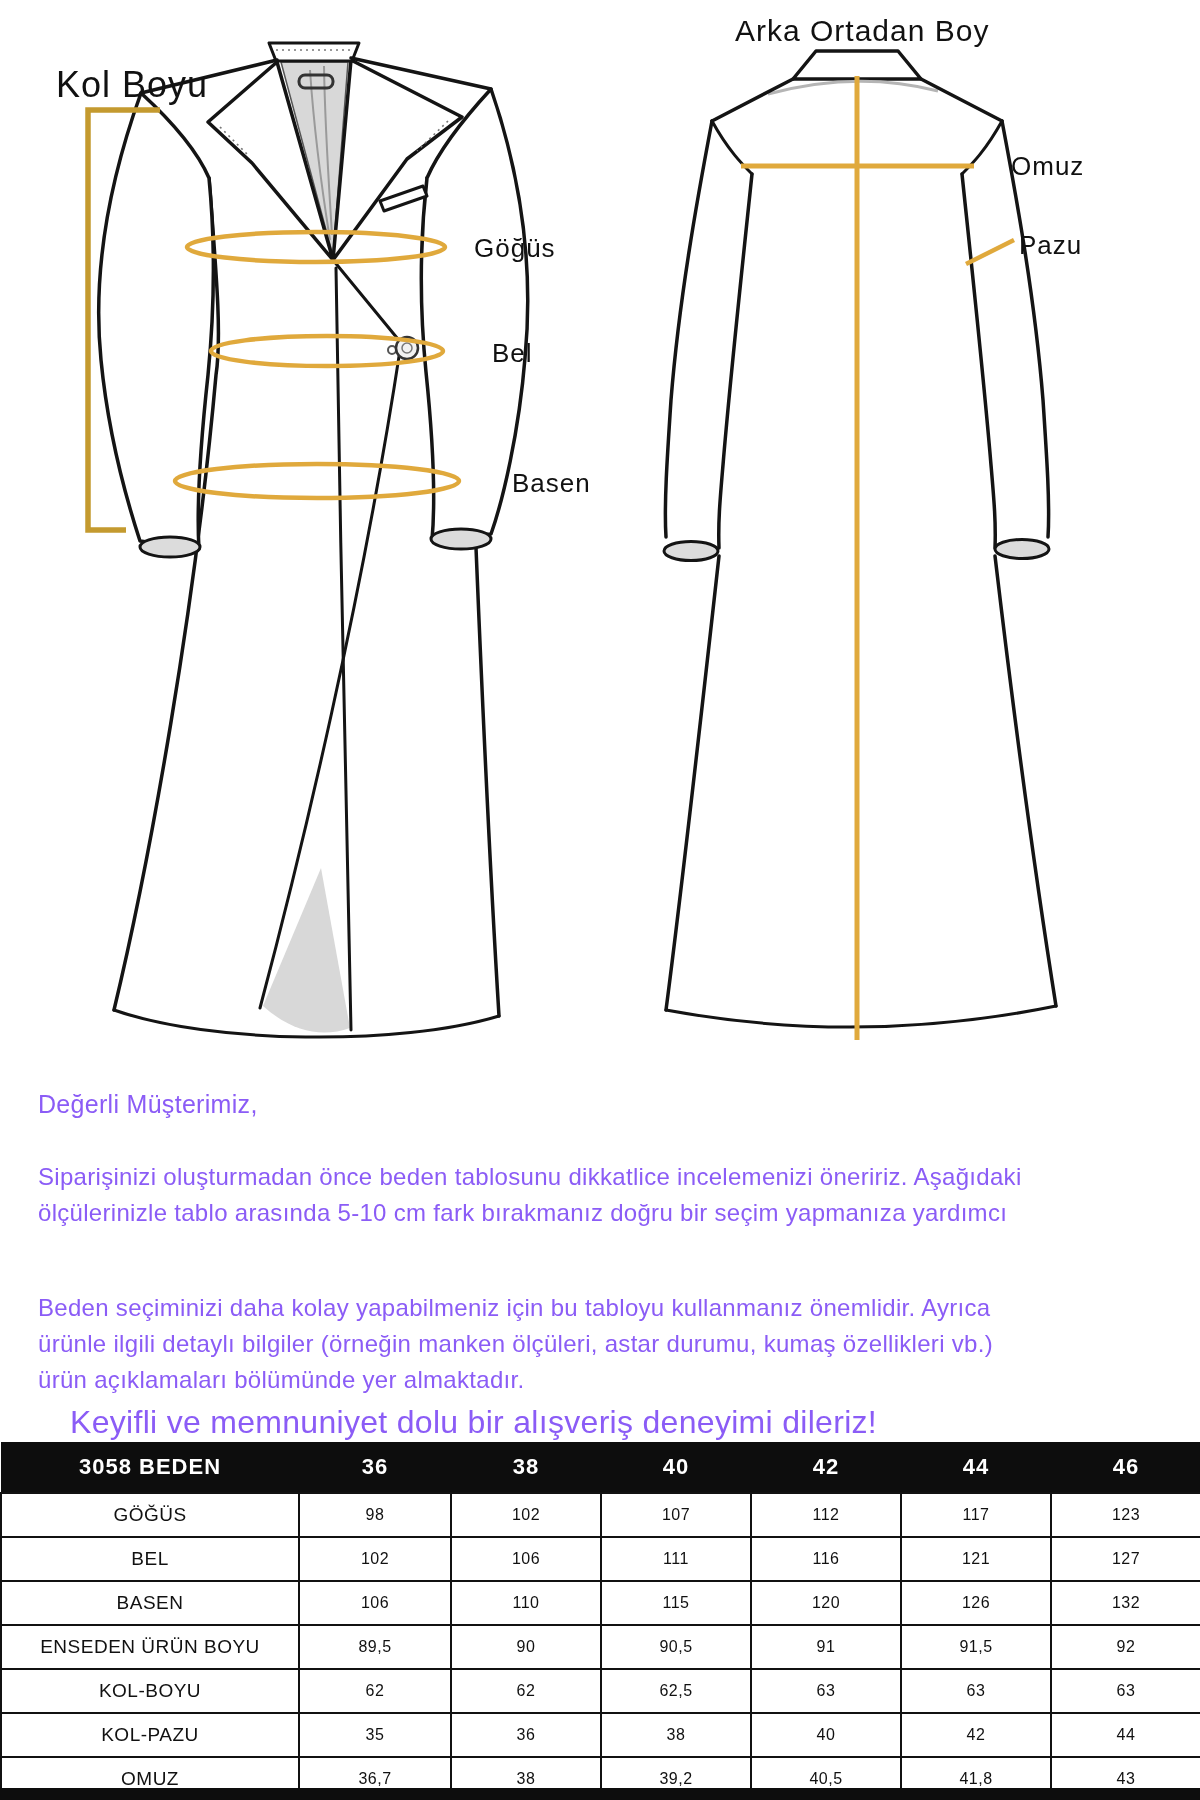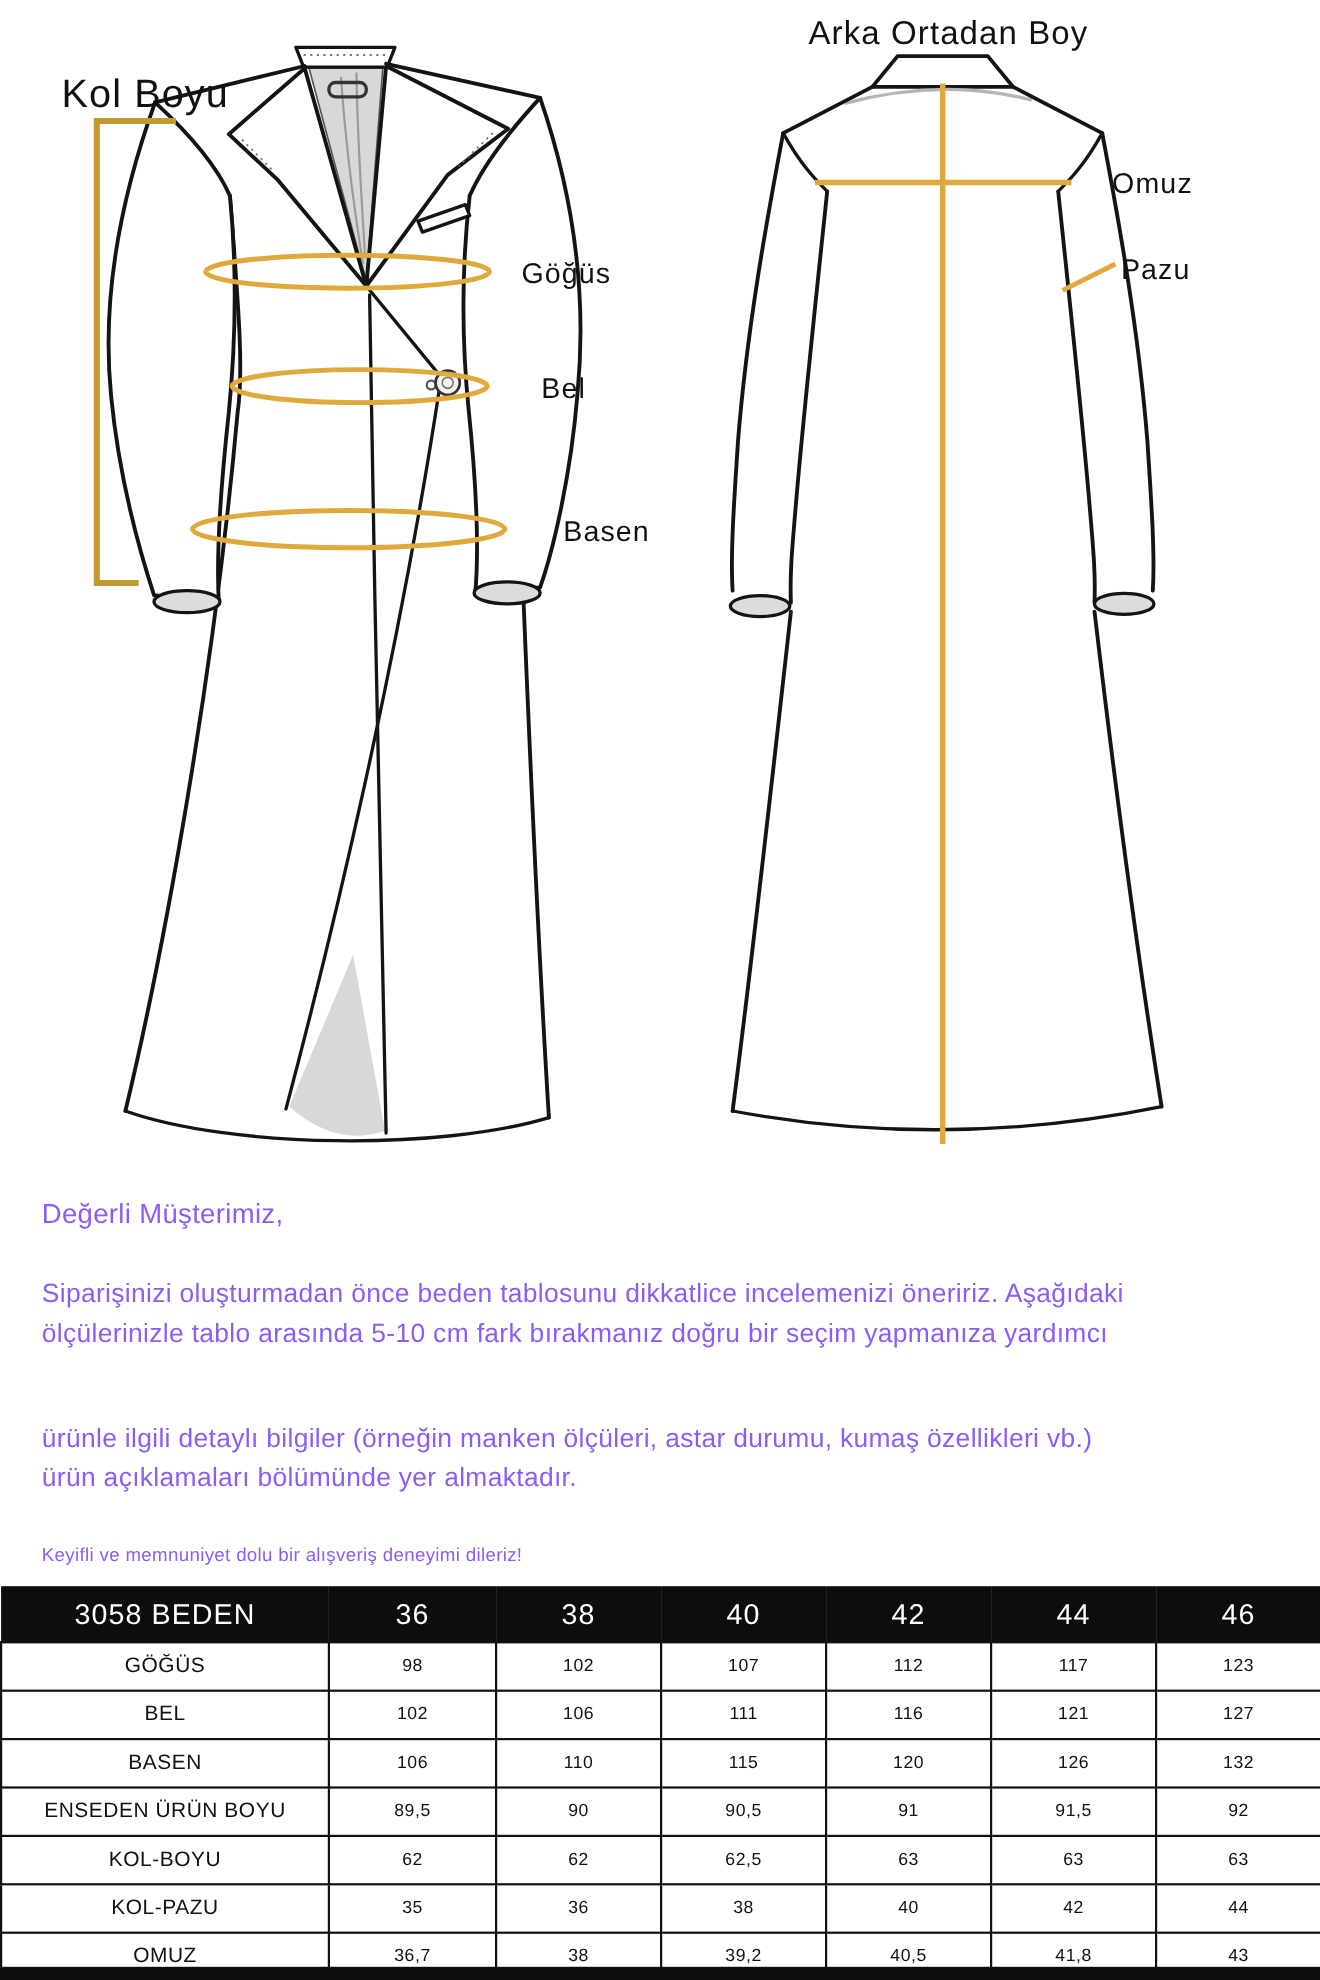--- a/index.html
+++ b/index.html
@@ -32,27 +32,27 @@
   .ink{stroke:var(--ink);fill:none;stroke-linecap:round;stroke-linejoin:round;}
   .ink-fill{stroke:var(--ink);fill:#ffffff;stroke-linecap:round;stroke-linejoin:round;}
   .gray-fill{fill:#d8d8d8;}
   .stitch{stroke:#777;stroke-width:1.6;stroke-dasharray:2,4;fill:none;}
 
   .note{position:absolute;left:38px;color:#8b5cf6;}
   .note-greeting{top:1090px;font-size:25px;letter-spacing:0.3px;}
   .note-para{font-size:24px;line-height:36px;letter-spacing:0.3px;}
   .note-para1{top:1146px;margin-top:13px;}
   .note-para2{top:1290px;}
-  .note-closing{top:1404px;font-size:17px;letter-spacing:0.3px;}
+  .note-closing{top:1404px;font-size:32px;letter-spacing:0.3px;margin-left:32px;}
 
   .size-table{position:absolute;top:1442px;left:0;width:1200px;}
   table{border-collapse:collapse;width:1200px;table-layout:fixed;}
   thead th{
-    background:var(--table-black);color:#fff;height:48px;font-weight:normal;
-    font-size:26px;letter-spacing:1px;border:none;text-align:center;
+    background:var(--table-black);color:#fff;height:48px;font-weight:bold;
+    font-size:22px;letter-spacing:1px;border:none;text-align:center;
   }
   tbody td{
     border:2px solid #111;height:40px;text-align:center;vertical-align:middle;
     font-size:16px;letter-spacing:0.5px;background:#fff;
   }
   tbody td.row-label{font-size:19px;}
   .bottom-bar{position:absolute;top:1788px;left:0;width:1200px;height:12px;background:var(--table-black);}
 </style>
 </head>
 <body>
@@ -142,20 +142,21 @@
   <div class="diagram-label lbl-omuz">Omuz</div>
   <div class="diagram-label lbl-pazu">Pazu</div>
 </div>
 
 <div class="note note-greeting">Değerli Müşterimiz,</div>
 <div class="note note-para note-para1">
   <div>Siparişinizi oluşturmadan önce beden tablosunu dikkatlice incelemenizi öneririz. Aşağıdaki</div>
   <div>ölçülerinizle tablo arasında 5-10 cm fark bırakmanız doğru bir seçim yapmanıza yardımcı</div>
 </div>
 <div class="note note-para note-para2">
+  <div>Beden seçiminizi daha kolay yapabilmeniz için bu tabloyu kullanmanız önemlidir. Ayrıca</div>
   <div>ürünle ilgili detaylı bilgiler (örneğin manken ölçüleri, astar durumu, kumaş özellikleri vb.)</div>
   <div>ürün açıklamaları bölümünde yer almaktadır.</div>
 </div>
 <div class="note note-closing">Keyifli ve memnuniyet dolu bir alışveriş deneyimi dileriz!</div>
 
 <div class="size-table">
   <table>
     <colgroup>
       <col style="width:298px">
         <col style="width:152px">

